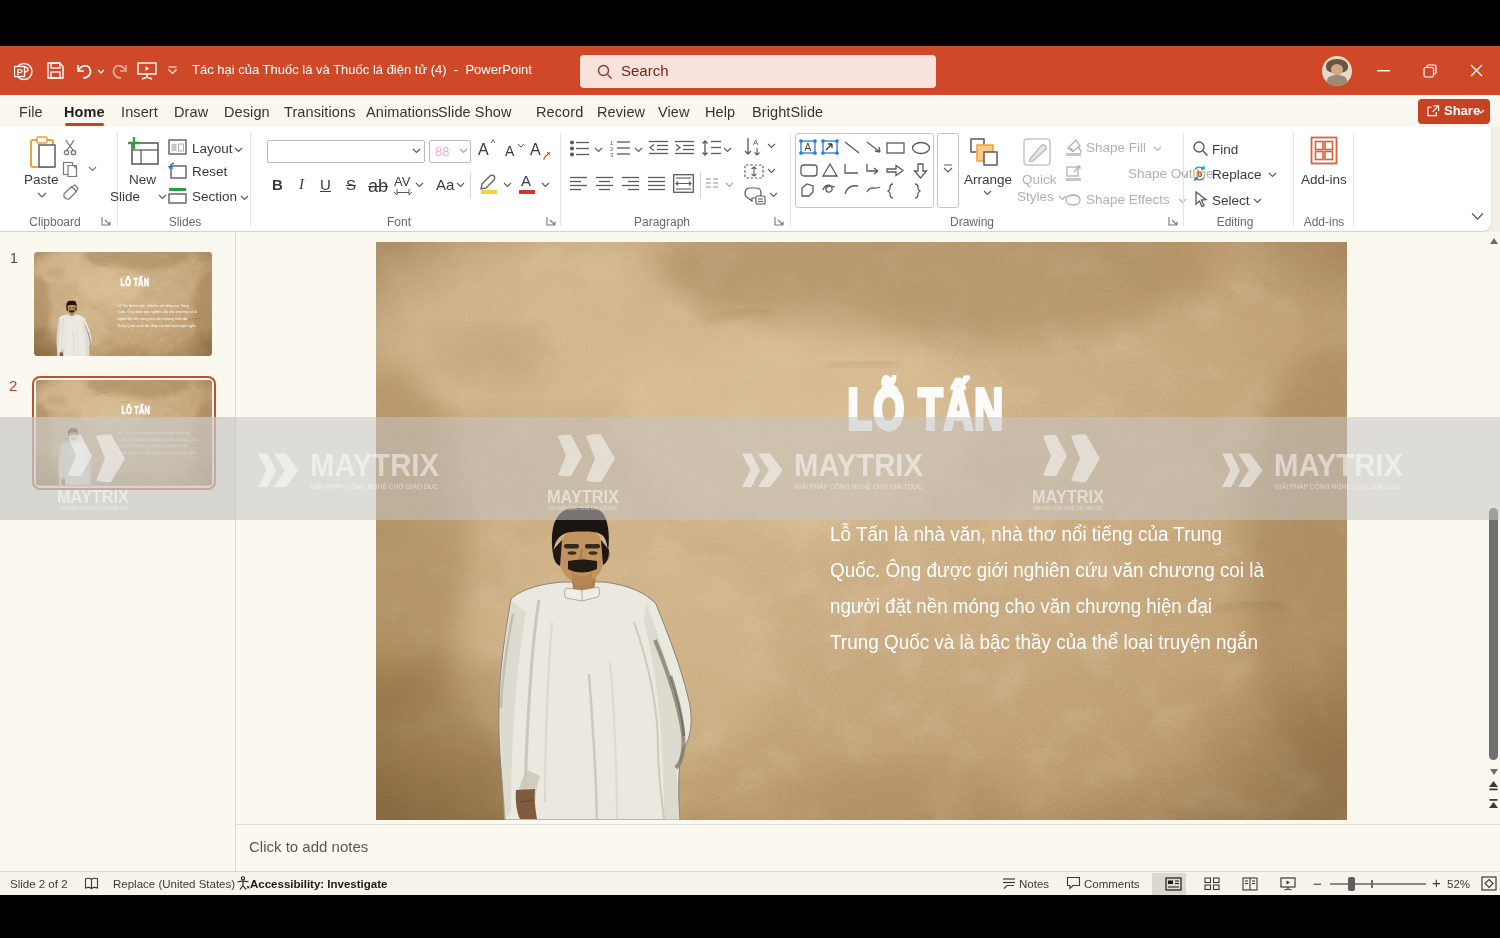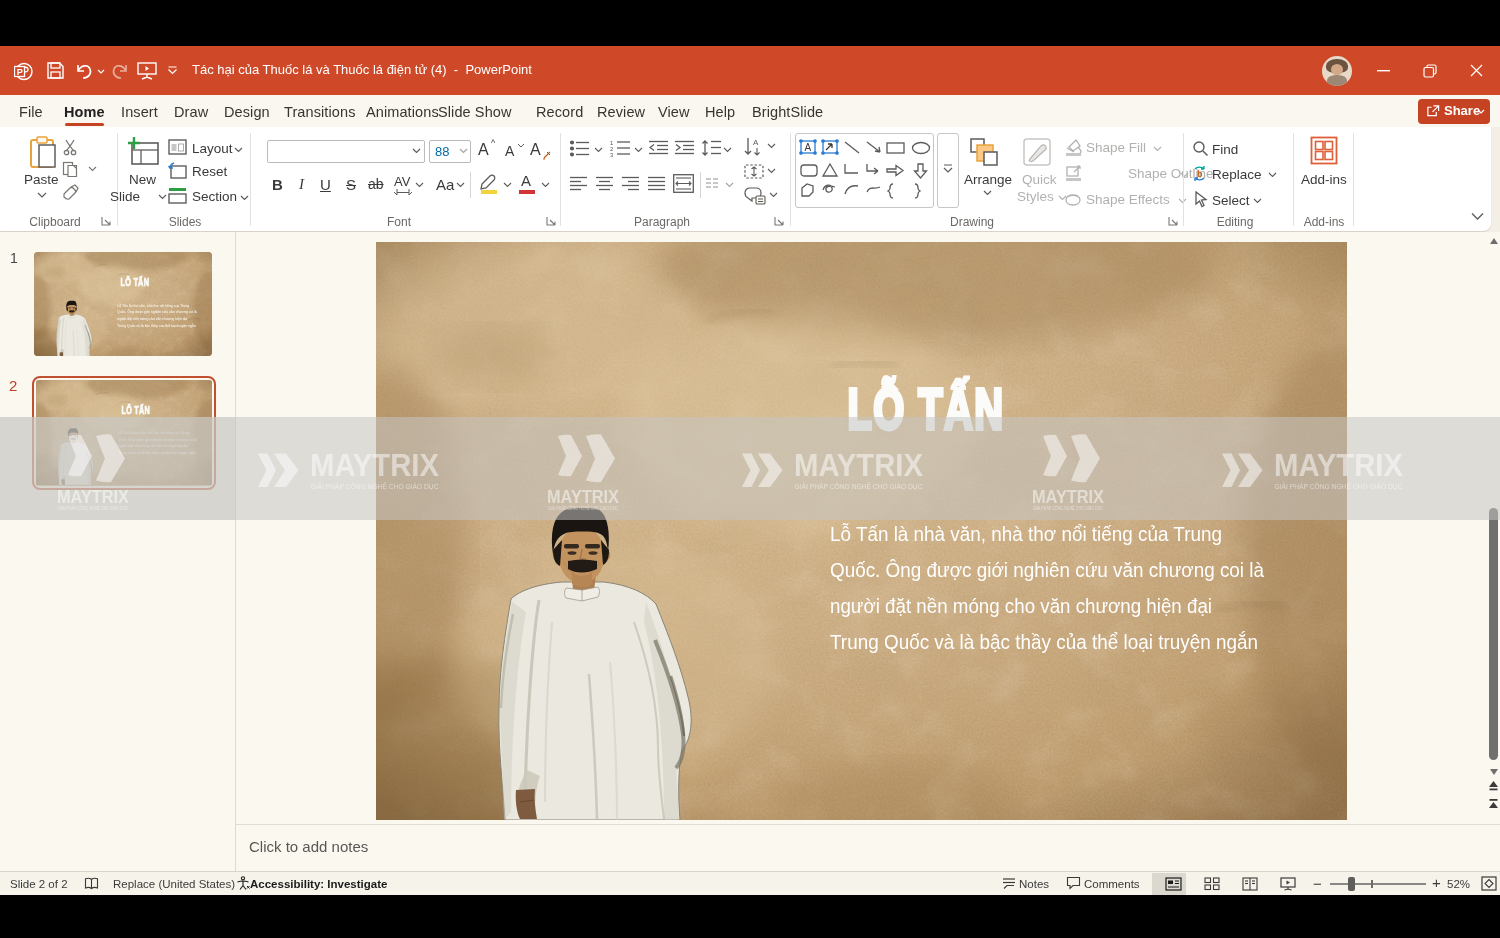--- a/index.html
+++ b/index.html
@@ -54,20 +54,27 @@
   </svg>
   <svg class="abs" style="left:137px;top:15px;" width="20" height="20" viewBox="0 0 20 20">
   <rect x="1" y="2" width="18" height="11" fill="none" stroke="#fff" stroke-width="1.4"></rect>
   <path d="M8.5,5 L12,7.5 L8.5,10 Z" fill="#fff"></path>
   <path d="M10,13 L10,16 M5,18 L10,16 L15,18" stroke="#fff" stroke-width="1.4" fill="none"></path>
   </svg>
   <svg class="abs" style="left:167px;top:20px;" width="11" height="9" viewBox="0 0 11 9">
       <path d="M1.5,1 L9.5,1 M1.5,3.5 L5.5,7.5 L9.5,3.5" stroke="#fff" stroke-width="1.2" fill="none"></path>
     </svg>
   <div class="ttext">Tác hại của Thuốc lá và Thuốc lá điện tử (4)&nbsp;&nbsp;-&nbsp;&nbsp;PowerPoint</div>
+  <div id="searchbox">
+    <svg class="abs" style="left:17px;top:9px;" width="16" height="16" viewBox="0 0 16 16">
+        <circle cx="6.5" cy="6.5" r="5" fill="none" stroke="#8A3B2B" stroke-width="1.4"></circle>
+        <line x1="10.5" y1="10.5" x2="14.5" y2="14.5" stroke="#8A3B2B" stroke-width="1.4"></line>
+      </svg>
+    <div class="stext">Search</div>
+  </div>
   <div class="abs" style="left:1322px;top:10px;width:30px;height:30px;border-radius:50%;background:#E8D9C8;overflow:hidden;">
     <div class="abs" style="left:4px;top:3px;width:22px;height:14px;border-radius:48% 48% 40% 40%;background:#6B5440;"></div>
     <div class="abs" style="left:9px;top:8px;width:12px;height:11px;border-radius:50%;background:#D3A886;"></div>
     <div class="abs" style="left:5px;top:19px;width:20px;height:12px;border-radius:45% 45% 0 0;background:#9C8874;"></div>
   </div>
   <svg class="abs" style="left:1377px;top:24px;" width="13" height="2" viewBox="0 0 13 2">
       <rect width="13" height="1.4" fill="#fff"></rect>
     </svg>
   <svg class="abs" style="left:1423px;top:18px;" width="14" height="14" viewBox="0 0 14 14">
       <rect x="1" y="3.5" width="9.5" height="9.5" rx="1.5" fill="none" stroke="#fff" stroke-width="1.2"></rect>
@@ -172,40 +179,40 @@
       <path d="M1,1 L4.5,4.5 L8,1" stroke="#5C5B59" stroke-width="1.2" fill="none"></path>
     </svg>
 <div class="rlabel" style="left:145px;top:215px;width:80px;">Slides</div>
 <div class="rsep" style="left:250px;top:133px;height:93px;"></div>
 
 <div class="abs" style="left:267px;top:140px;width:158px;height:23px;border:1px solid #BDBBB9;border-radius:2px;background:#fff;"></div>
 <svg class="abs" style="left:412px;top:148px;" width="9" height="6" viewBox="0 0 9 6">
       <path d="M1,1 L4.5,4.5 L8,1" stroke="#5C5B59" stroke-width="1.2" fill="none"></path>
     </svg>
 <div class="abs" style="left:429px;top:140px;width:42px;height:23px;border:1px solid #BDBBB9;border-radius:2px;background:#fff;"></div>
-<div class="rtext" style="left:435px;top:144px;color:#0369a1;font-size:13px;">88</div>
+<div class="rtext" style="left:435px;top:144px;color:#f9a8d4;font-size:13px;">88</div>
 <svg class="abs" style="left:459px;top:148px;" width="9" height="6" viewBox="0 0 9 6">
       <path d="M1,1 L4.5,4.5 L8,1" stroke="#A5A3A1" stroke-width="1.2" fill="none"></path>
     </svg>
 <div class="rtext" style="left:478px;top:141px;font-size:16px;">A</div>
     <div class="rtext" style="left:491px;top:138px;font-size:9px;">^</div>
 <div class="rtext" style="left:505px;top:143px;font-size:14px;">A</div>
     <svg class="abs" style="left:517px;top:143px;" width="8" height="5" viewBox="0 0 8 5">
       <path d="M1,1 L4,4 L7,1" stroke="#5C5B59" stroke-width="1" fill="none"></path>
     </svg>
 <div class="rtext" style="left:530px;top:141px;font-size:16px;">A</div>
     <svg class="abs" style="left:542px;top:150px;" width="10" height="10" viewBox="0 0 10 10">
       <path d="M2,8 L8,2 M1,9 L3,9" stroke="#C55A11" stroke-width="1.2" fill="none"></path>
       <path d="M5,2 L8,5" stroke="#5C5B59" stroke-width="1" fill="none"></path>
     </svg>
 <div class="rtext" style="left:272px;top:176px;font-weight:bold;font-size:15px;">B</div>
 <div class="rtext" style="left:299px;top:176px;font-style:italic;font-size:15px;font-family:'Liberation Serif',serif;">I</div>
 <div class="rtext" style="left:320px;top:176px;text-decoration:underline;font-size:15px;">U</div>
 <div class="rtext" style="left:346px;top:176px;text-decoration:line-through;font-size:15px;">S</div>
-<div class="rtext" style="left:368px;top:176px;text-decoration:line-through;font-size:14px;">ab</div>
+<div class="rtext" style="left:368px;top:176px;text-decoration:line-through;font-size:18px;">ab</div>
 <div class="rtext" style="left:394px;top:174px;font-size:13px;">AV</div>
 <svg class="abs" style="left:394px;top:189px;" width="18" height="7" viewBox="0 0 18 7">
       <path d="M3,0 L3,6 M0,3 L3,6 M15,0 L15,6 M18,3 L15,6 M3,3.5 L15,3.5" stroke="#5C5B59" stroke-width="1" fill="none"></path>
     </svg>
 <svg class="abs" style="left:415px;top:182px;" width="9" height="6" viewBox="0 0 9 6">
       <path d="M1,1 L4.5,4.5 L8,1" stroke="#5C5B59" stroke-width="1.1" fill="none"></path>
     </svg>
 <div class="rtext" style="left:436px;top:176px;font-size:15px;">Aa</div>
 <svg class="abs" style="left:456px;top:182px;" width="9" height="6" viewBox="0 0 9 6">
       <path d="M1,1 L4.5,4.5 L8,1" stroke="#5C5B59" stroke-width="1.1" fill="none"></path>

